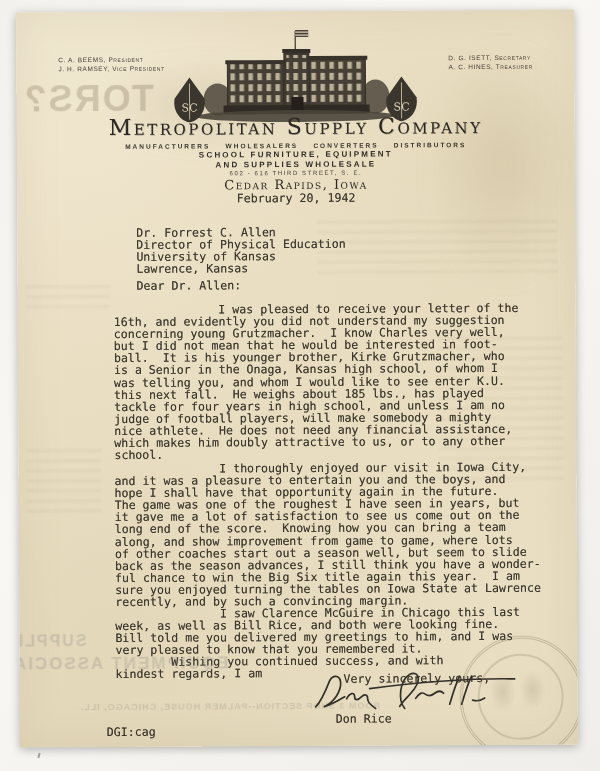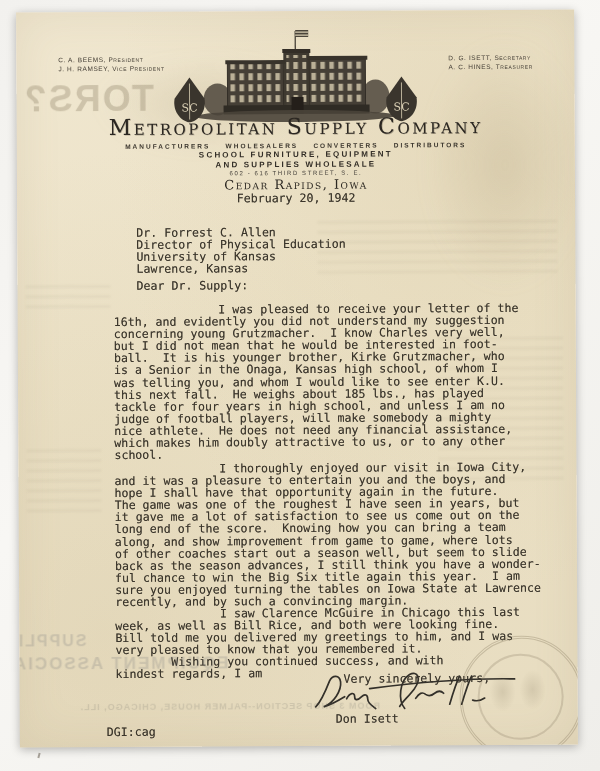--- a/index.html
+++ b/index.html
@@ -118,21 +118,21 @@
     <div class="abs bizline" style="top:139px;">SCHOOL FURNITURE, EQUIPMENT</div>
     <div class="abs bizline" style="top:149px;">AND SUPPLIES WHOLESALE</div>
     <div class="abs street">602 - 616 THIRD STREET, S. E.</div>
     <div class="abs city">Cedar Rapids, Iowa</div>
     <div class="abs type date">February 20, 1942</div>
 
     <div class="abs type" style="left:119px;top:215px;">Dr. Forrest C. Allen
 Director of Physical Education
 University of Kansas
 Lawrence, Kansas</div>
-    <div class="abs type" style="left:119px;top:268px;">Dear Dr. Supply:</div>
+    <div class="abs type" style="left:119px;top:268px;">Dear Dr. Allen:</div>
     <div class="abs type" style="left:96px;top:292px;width:450px;">               I was pleased to receive your letter of the
 16th, and evidently you did not understand my suggestion
 concerning young Grutzmacher.  I know Charles very well,
 but I did not mean that he would be interested in foot-
 ball.  It is his younger brother, Kirke Grutzmacher, who
 is a Senior in the Onaga, Kansas high school, of whom I
 was telling you, and whom I would like to see enter K.U.
 this next fall.  He weighs about 185 lbs., has played
 tackle for four years in high school, and unless I am no
 judge of football players, will make somebody a mighty
@@ -166,21 +166,21 @@
         <path d="M37,32 c3,-6 8,-7 8,-2 c0,4 3,4 7,0 c3,-3 6,-2 6,2 c0,4 3,6 8,10"></path>
         <path d="M95,42 C88,34 90,14 100,8 C108,4 112,12 105,22 C99,30 92,36 90,40"></path>
         <path d="M106,32 q5,-8 10,-4 q4,3 9,-1 q5,-4 9,0"></path>
         <path d="M140,38 C143,28 147,16 150,10"></path>
         <path d="M152,38 C155,28 159,16 162,10"></path>
         <path d="M60,22 C100,17 160,12 205,13"></path>
         <path d="M163,34 q6,2 12,-2"></path>
       </g>
     </svg>
 
-    <div class="abs type" style="left:316px;top:702px;">Don Isett</div>
+    <div class="abs type" style="left:316px;top:702px;">Don Rice</div>
     <div class="abs type" style="left:87px;top:714px;text-align:center;">DGI:cag</div>
 
     <div class="bt mirror" style="left:-28px;top:620px;font-size:16px;letter-spacing:2px;
                 color:rgba(95,100,112,0.20);">SUPPLIES</div>
     <div class="bt mirror" style="left:-55px;top:642px;font-size:17px;letter-spacing:2px;
                 color:rgba(95,100,112,0.20);">EQUIPMENT ASSOCIATION</div>
     <div class="bt mirror" style="left:60px;top:690px;font-size:9px;letter-spacing:1px;
                 color:rgba(100,98,92,0.18);">ROOM 3 SHOP SECTION--PALMER HOUSE, CHICAGO, ILL.</div>
 
     <div class="seal" style="left:440px;top:626px;width:118px;height:118px;

